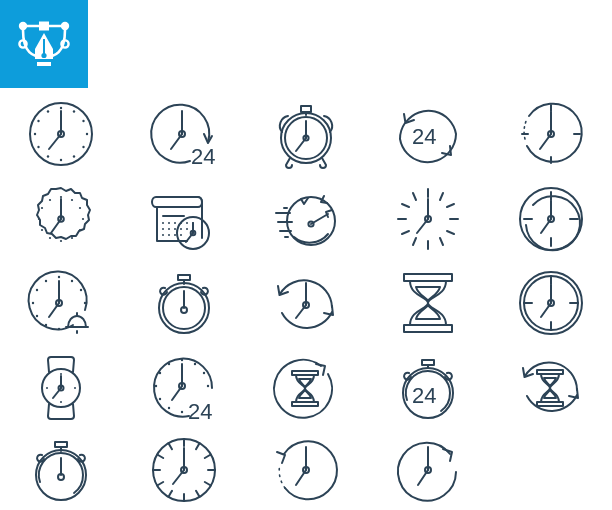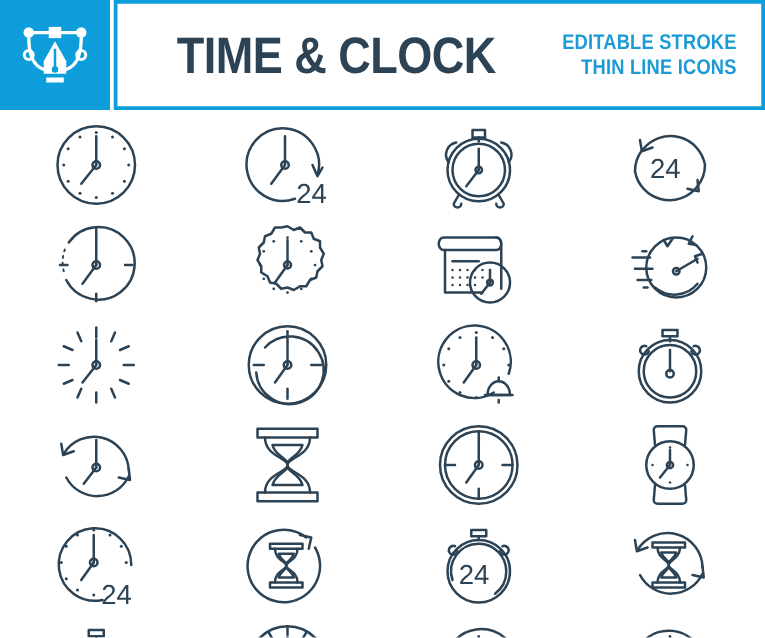--- a/index.html
+++ b/index.html
@@ -90,21 +90,21 @@
   }
 
   
   .grid {
     position: absolute;
     left: 0;
     top: 92px;
     width: 612px;
     height: 418px;
     display: grid;
-    grid-template-columns: repeat(4, 1fr);
+    grid-template-columns: repeat(5, 1fr);
     grid-template-rows: repeat(4, 1fr);
   }
   .cell {
     display: flex;
     align-items: center;
     justify-content: center;
   }
   .cell svg {
     display: block;
     width: 80px;
@@ -156,29 +156,20 @@
         <circle cx="52" cy="31" r="3.6" fill="none" stroke="#ffffff" stroke-width="2.4"></circle>
         <rect x="26" y="8.5" width="10" height="9" fill="#ffffff"></rect>
 
         <path d="M31 20 L40 36 L40 46 L22 46 L22 36 Z" fill="#ffffff"></path>
         <line x1="31" y1="26" x2="31" y2="41" stroke="#0d9ddb" stroke-width="2"></line>
         <circle cx="31" cy="42.5" r="2.6" fill="#0d9ddb"></circle>
         <rect x="24" y="49" width="14" height="4" fill="#ffffff"></rect>
       </svg>
     </div>
 
-    <div class="header-bar">
-      <div class="title-wrap">
-        <div class="main-title">TIME &amp; CLOCK</div>
-      </div>
-      <div class="subtitle-wrap">
-        <div class="subtitle-line">EDITABLE STROKE</div>
-        <div class="subtitle-line">THIN LINE ICONS</div>
-      </div>
-    </div>
   </div>
 
   <div class="grid">
 
     <div class="cell">
       <svg viewBox="0 0 80 80">
         <circle class="ico" cx="40" cy="40" r="31"></circle>
         <circle class="dotmark" cx="40" cy="14" r="1.2"></circle>
           <circle class="dotmark" cx="53" cy="17.5" r="1.2"></circle>
         <circle class="dotmark" cx="62.5" cy="27" r="1.2"></circle>

